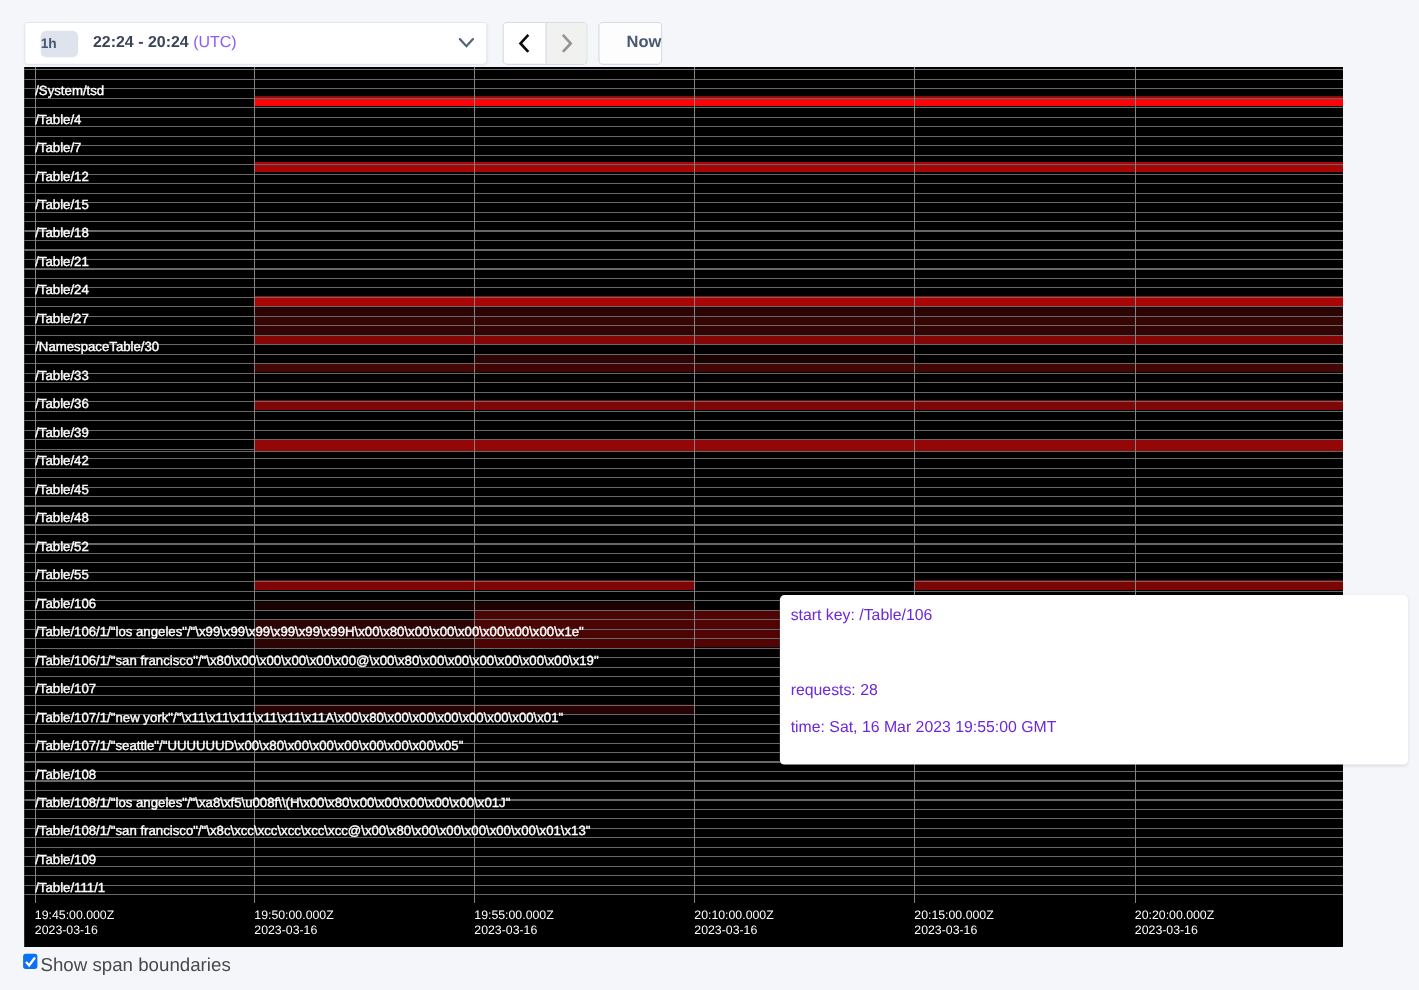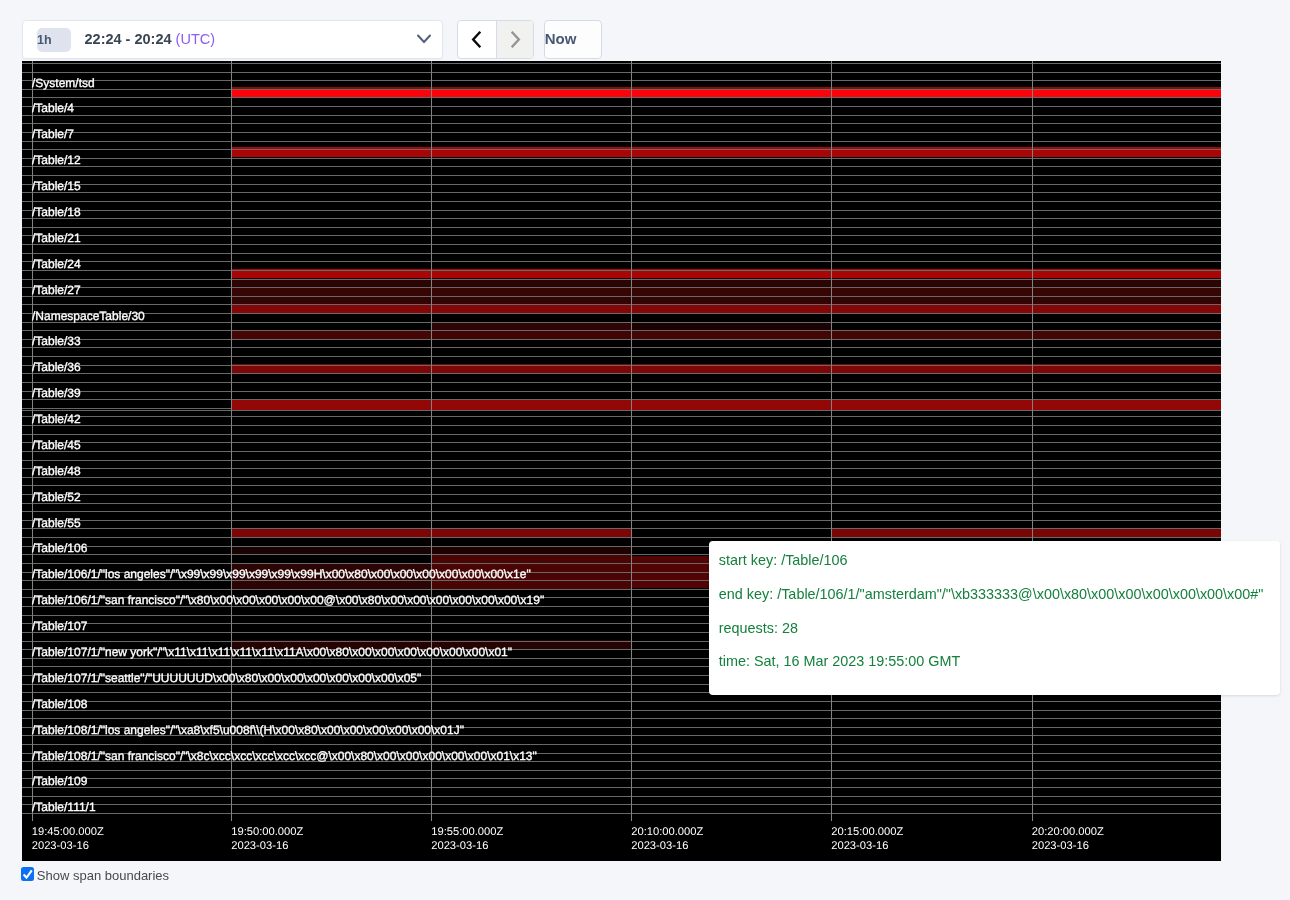--- a/index.html
+++ b/index.html
@@ -20,21 +20,21 @@
 <div class="abs" style="left:456.8px;top:20px;width:77.6px;height:38.6px;border:1px solid #d5dbe8;border-radius:4px;background:#fff;overflow:hidden;">
   <div class="abs" style="left:38.3px;top:0;width:39.3px;height:38.6px;background:#f1f1ef;border-left:1px solid #d5dbe8;"></div>
 </div>
 <svg class="abs" style="left:469.5px;top:31px" width="13" height="17" viewBox="0 0 13 17">
     <path d="M10.3 0.8 L3.2 8.5 L10.3 16.2" stroke="#0a0a0a" stroke-width="2.4" fill="none"></path>
   </svg>
 <svg class="abs" style="left:508.5px;top:31px" width="13" height="17" viewBox="0 0 13 17">
     <path d="M2.7 0.8 L9.8 8.5 L2.7 16.2" stroke="#949494" stroke-width="2.4" fill="none"></path>
   </svg>
 
-<div class="abs" style="left:543.7px;top:20px;width:58.6px;height:38.6px;border:1px solid #d5dbe8;border-radius:4px;background:#fdfdfe;text-align:left;line-height:36.8px;font-size:15px;font-weight:bold;color:#475872;">Now</div>
+<div class="abs" style="left:543.7px;top:20px;width:58.6px;height:38.6px;border:1px solid #d5dbe8;border-radius:4px;background:#fdfdfe;text-align:right;line-height:36.8px;font-size:15px;font-weight:bold;color:#475872;">Now</div>
 
 <div class="abs" style="left:22px;top:61px;width:1199px;height:792px;background:#e5e5e5;transform:translateZ(0);">
 <svg width="1199" height="799.5" viewBox="0 0 1199 799.5" shape-rendering="crispEdges" style="position:absolute;left:0;top:0;filter:opacity(0.999)">
 <rect x="0" y="0" width="1199" height="799.5" fill="#000"></rect>
 <rect x="209.0" y="26.4" width="990.0" height="9.2" fill="#fb0309"></rect>
 <rect x="209.0" y="26.4" width="990.0" height="1.5" fill="#8c0b0b"></rect>
 <rect x="209.0" y="86.4" width="990.0" height="9.1" fill="#a80606"></rect>
 <rect x="209.0" y="208.4" width="990.0" height="8.5" fill="#a80606"></rect>
 <rect x="209.0" y="216.9" width="990.0" height="9.2" fill="#2d0404"></rect>
 <rect x="209.0" y="226.1" width="990.0" height="8.7" fill="#380505"></rect>
@@ -191,24 +191,23 @@
 <text x="609.2" y="774.2">20:10:00.000Z</text>
 <text x="609.2" y="788.1">2023-03-16</text>
 <text x="809.2" y="774.2">20:15:00.000Z</text>
 <text x="809.2" y="788.1">2023-03-16</text>
 <text x="1009.7" y="774.2">20:20:00.000Z</text>
 <text x="1009.7" y="788.1">2023-03-16</text>
 </g>
 </svg>
 </div>
 
-<div class="abs" style="left:708.6px;top:540.7px;width:571.4px;height:154.5px;background:#fff;border-radius:4px;box-shadow:0 1px 3px rgba(0,0,0,0.12);font-size:14.4px;color:#15803d;">
+<div class="abs" style="left:708.6px;top:540.7px;width:571.4px;height:154.5px;background:#fff;border-radius:4px;box-shadow:0 1px 3px rgba(0,0,0,0.12);font-size:14.4px;color:#6d28d9;">
   <div class="abs" style="left:10.2px;top:11.3px;">start key: /Table/106</div>
-  <div class="abs" style="left:10.2px;top:45.1px;">end key: /Table/106/1/"amsterdam"/"\xb333333@\x00\x80\x00\x00\x00\x00\x00\x00#"</div>
   <div class="abs" style="left:10.2px;top:78.9px;">requests: 28</div>
   <div class="abs" style="left:10.2px;top:112.7px;">time: Sat, 16 Mar 2023 19:55:00 GMT</div>
 </div>
 
 <div class="abs" style="left:20.8px;top:867.3px;width:13.6px;height:14.0px;background:#0c70f2;border-radius:2.5px;"></div>
 <svg class="abs" style="left:20.8px;top:867.3px" width="13.6" height="14" viewBox="0 0 13.6 14">
     <path d="M2.6 7.6 L5.5 10.6 L10.8 3.4" stroke="#fff" stroke-width="2.1" fill="none"></path>
   </svg>
-<div class="abs" style="left:36.8px;top:867.8px;font-size:13px;color:#46494d;">Show span boundaries</div>
+<div class="abs" style="left:36.8px;top:867.8px;font-size:17px;color:#46494d;">Show span boundaries</div>
 
 </body></html>

